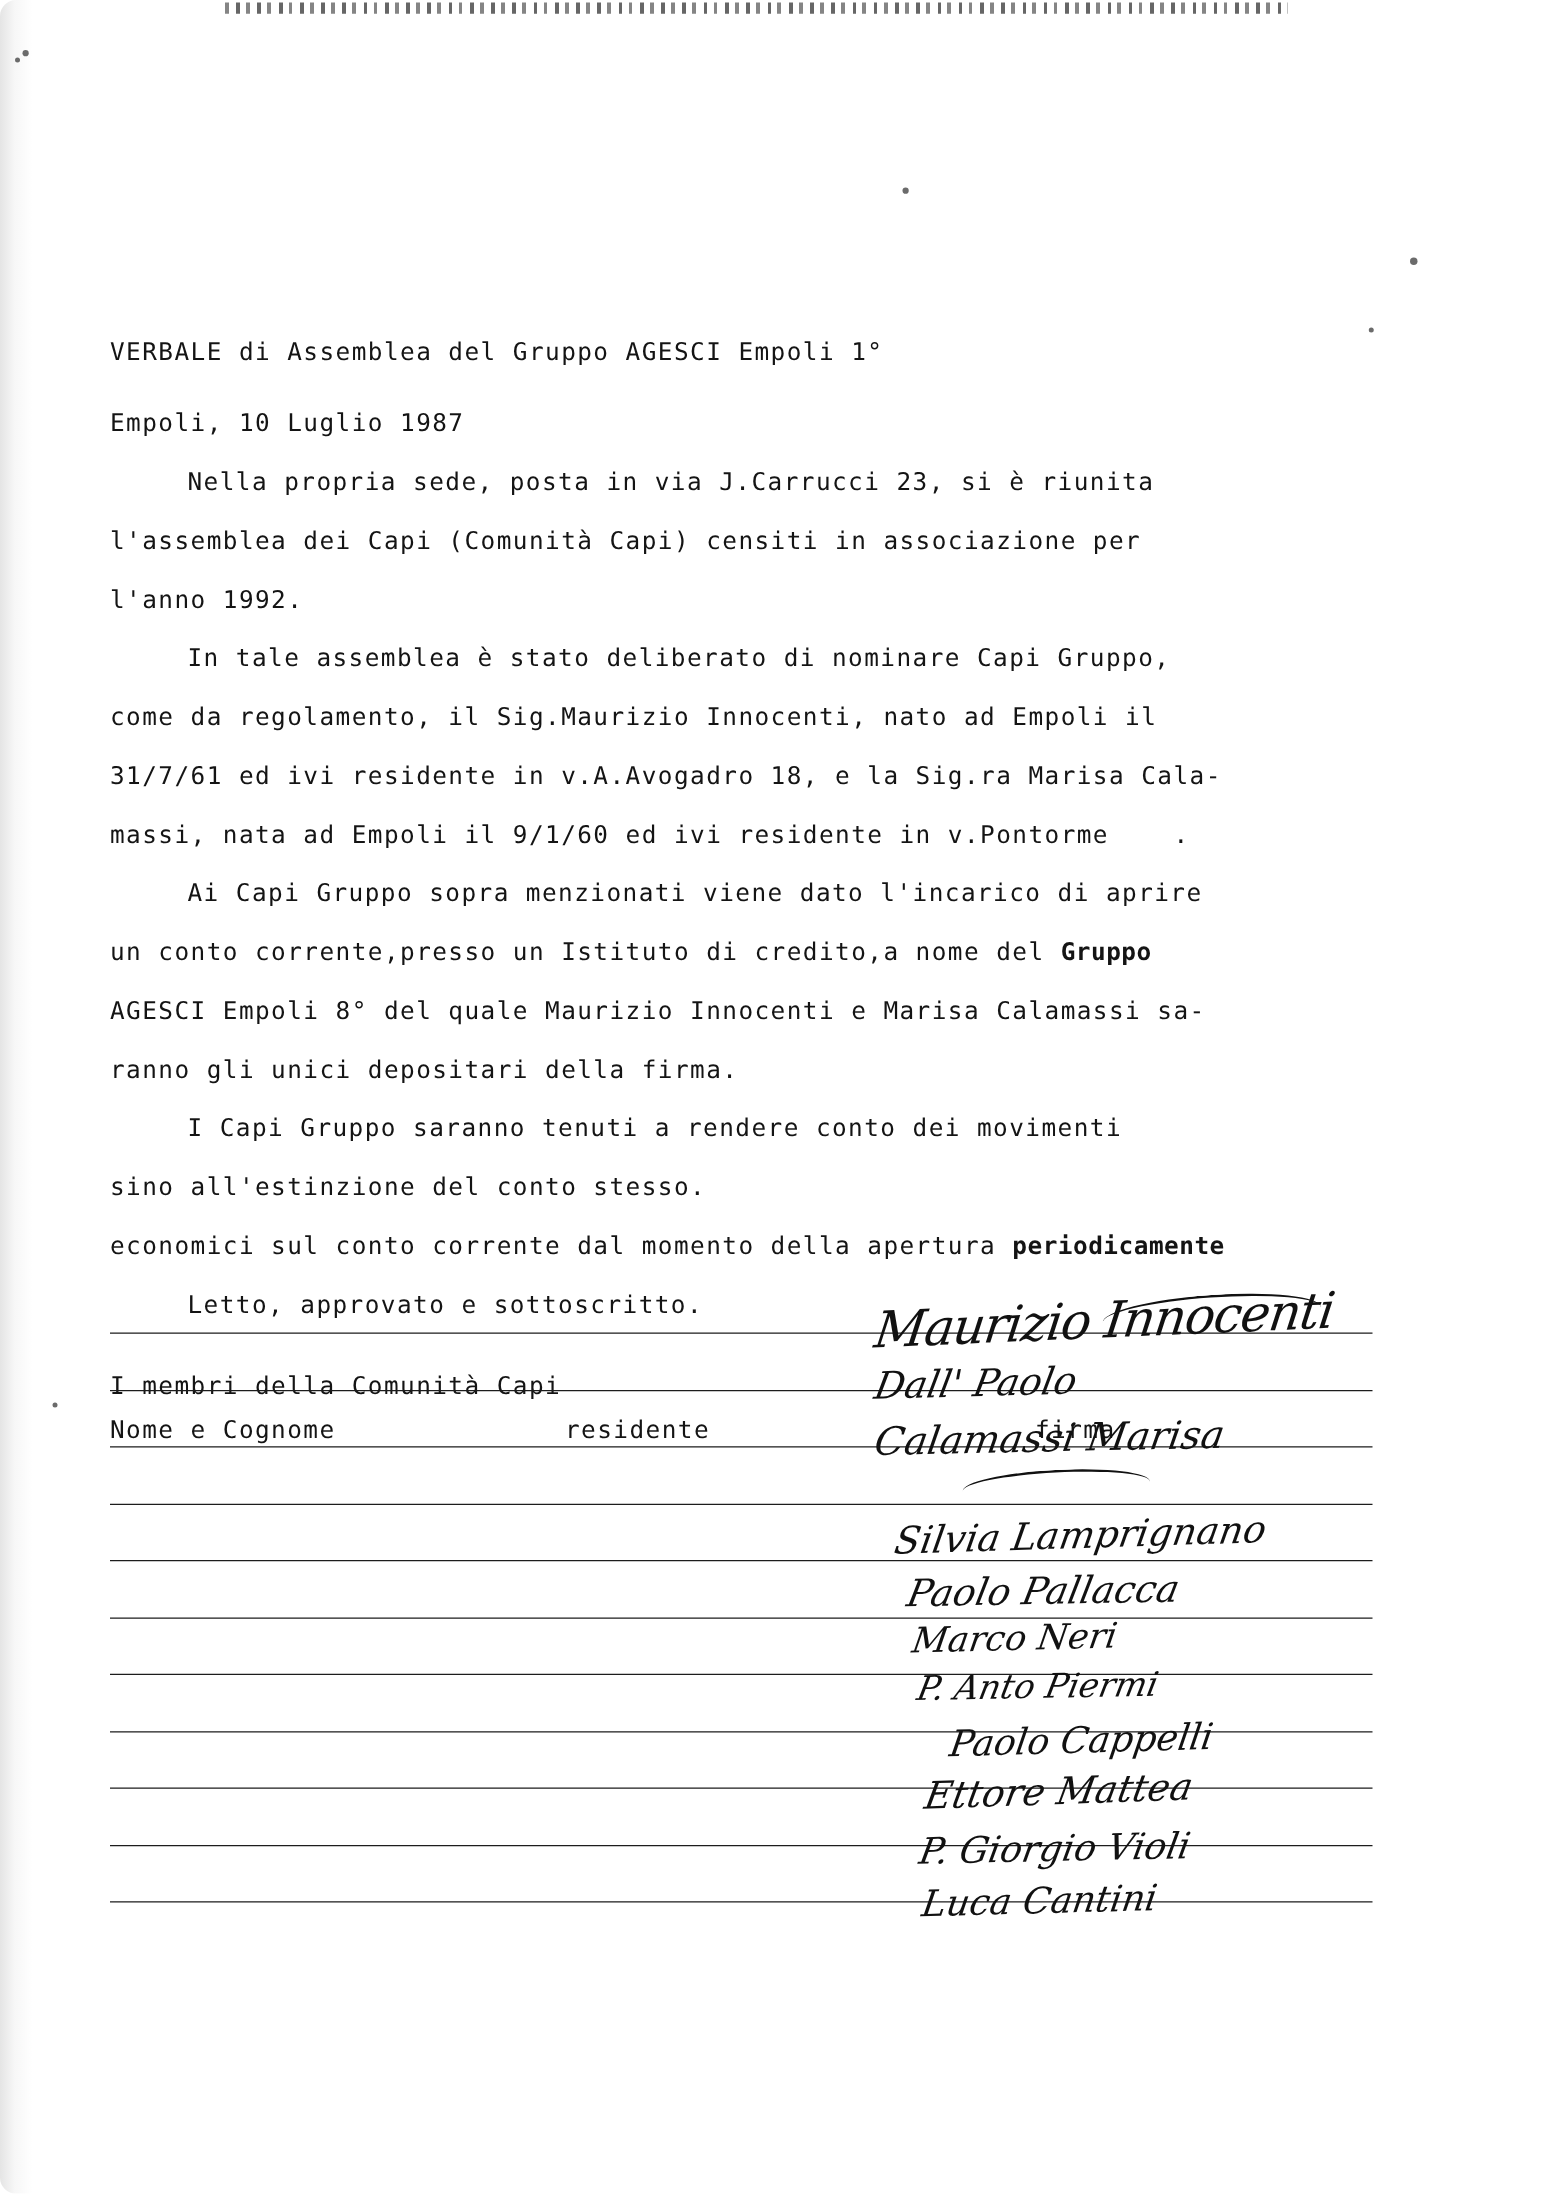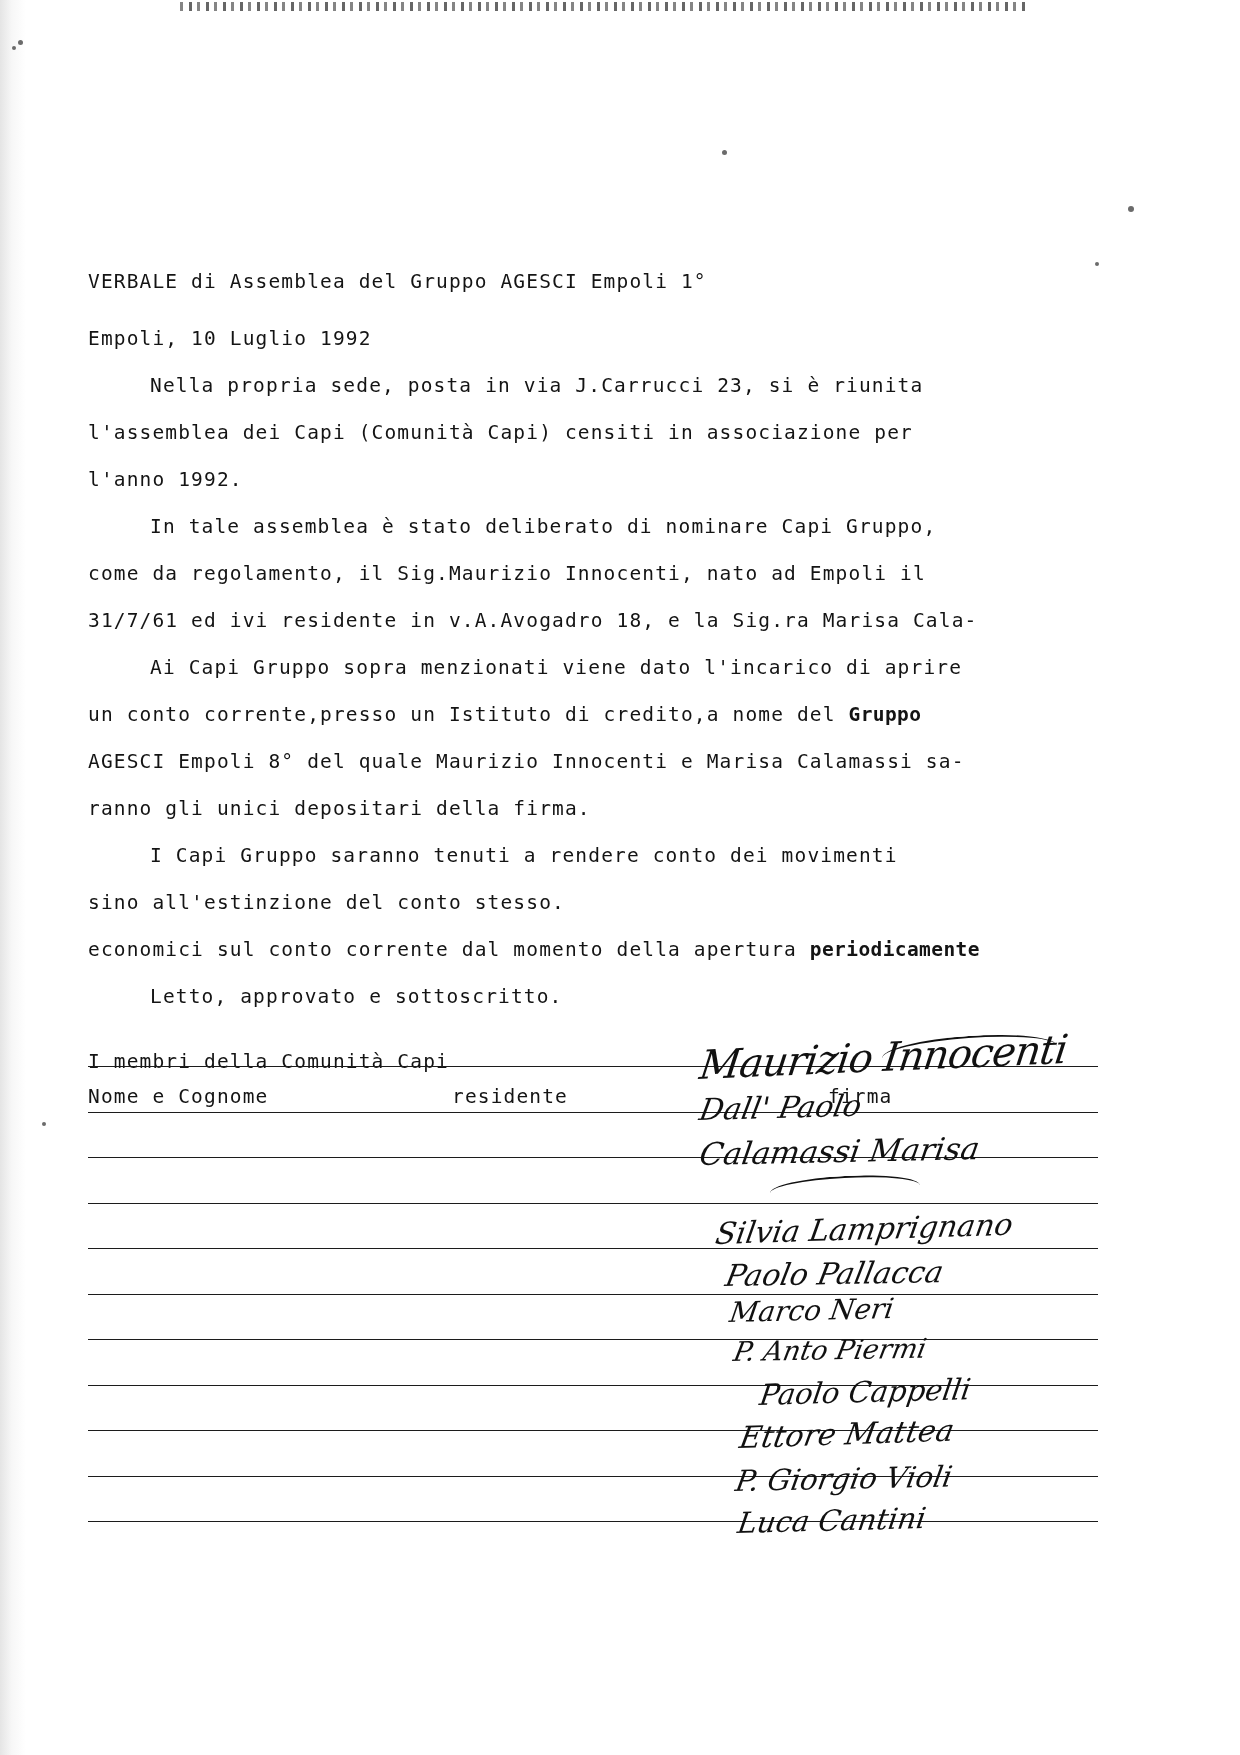--- a/index.html
+++ b/index.html
@@ -8,20 +8,21 @@
     background: #ffffff;
   }
   .page {
     position: relative;
     width: 1240px;
     height: 1755px;
     background: #ffffff;
     overflow: hidden;
     font-family: "DejaVu Sans Mono", monospace;
     color: #141414;
+    border-radius: 13px;
   }
   
   .scan-edge-left {
     position: absolute;
     left: 0; top: 0;
     width: 26px; height: 1755px;
     background: linear-gradient(90deg, #cfcfcf 0%, #f0f0f0 45%, #ffffff 100%);
     opacity: .55;
   }
   .scan-top-noise {
@@ -123,29 +124,30 @@
   <div class="speck" style="left:12px;top:46px;width:4px;height:4px;"></div>
   <div class="speck" style="left:722px;top:150px;width:5px;height:5px;"></div>
   <div class="speck" style="left:1128px;top:206px;width:6px;height:6px;"></div>
   <div class="speck" style="left:1095px;top:262px;width:4px;height:4px;"></div>
   <div class="speck" style="left:42px;top:1122px;width:4px;height:4px;"></div>
 
   <div class="doc-body">
 
     <div class="line">VERBALE di Assemblea del Gruppo AGESCI Empoli 1°</div>
     <div class="gap-s"></div>
-    <div class="line">Empoli, 10 Luglio 1992</div>
+    <div class="line">Empoli, 10 Luglio 1987</div>
 
     <div class="line indent">Nella propria sede, posta in via J.Carrucci 23, si è riunita</div>
     <div class="line">l'assemblea dei Capi (Comunità Capi) censiti in associazione per</div>
     <div class="line">l'anno 1992.</div>
 
     <div class="line indent">In tale assemblea è stato deliberato di nominare Capi Gruppo,</div>
     <div class="line">come da regolamento, il Sig.Maurizio Innocenti, nato ad Empoli il</div>
     <div class="line">31/7/61 ed ivi residente in v.A.Avogadro 18, e la Sig.ra Marisa Cala-</div>
+    <div class="line">massi, nata ad Empoli il 9/1/60 ed ivi residente in v.Pontorme    .</div>
 
     <div class="line indent">Ai Capi Gruppo sopra menzionati viene dato l'incarico di aprire</div>
     <div class="line"><span>un conto corrente,presso un Istituto di credito,a nome del </span><span class="bold-ink">Gruppo</span></div>
     <div class="line">AGESCI Empoli 8° del quale Maurizio Innocenti e Marisa Calamassi sa-</div>
     <div class="line">ranno gli unici depositari della firma.</div>
 
     <div class="line indent">I Capi Gruppo saranno tenuti a rendere conto dei movimenti</div>
     <div class="line">sino all'estinzione del conto stesso.</div>
     <div class="line"><span>economici sul conto corrente dal momento della apertura </span><span class="bold-ink">periodicamente</span></div>
 

